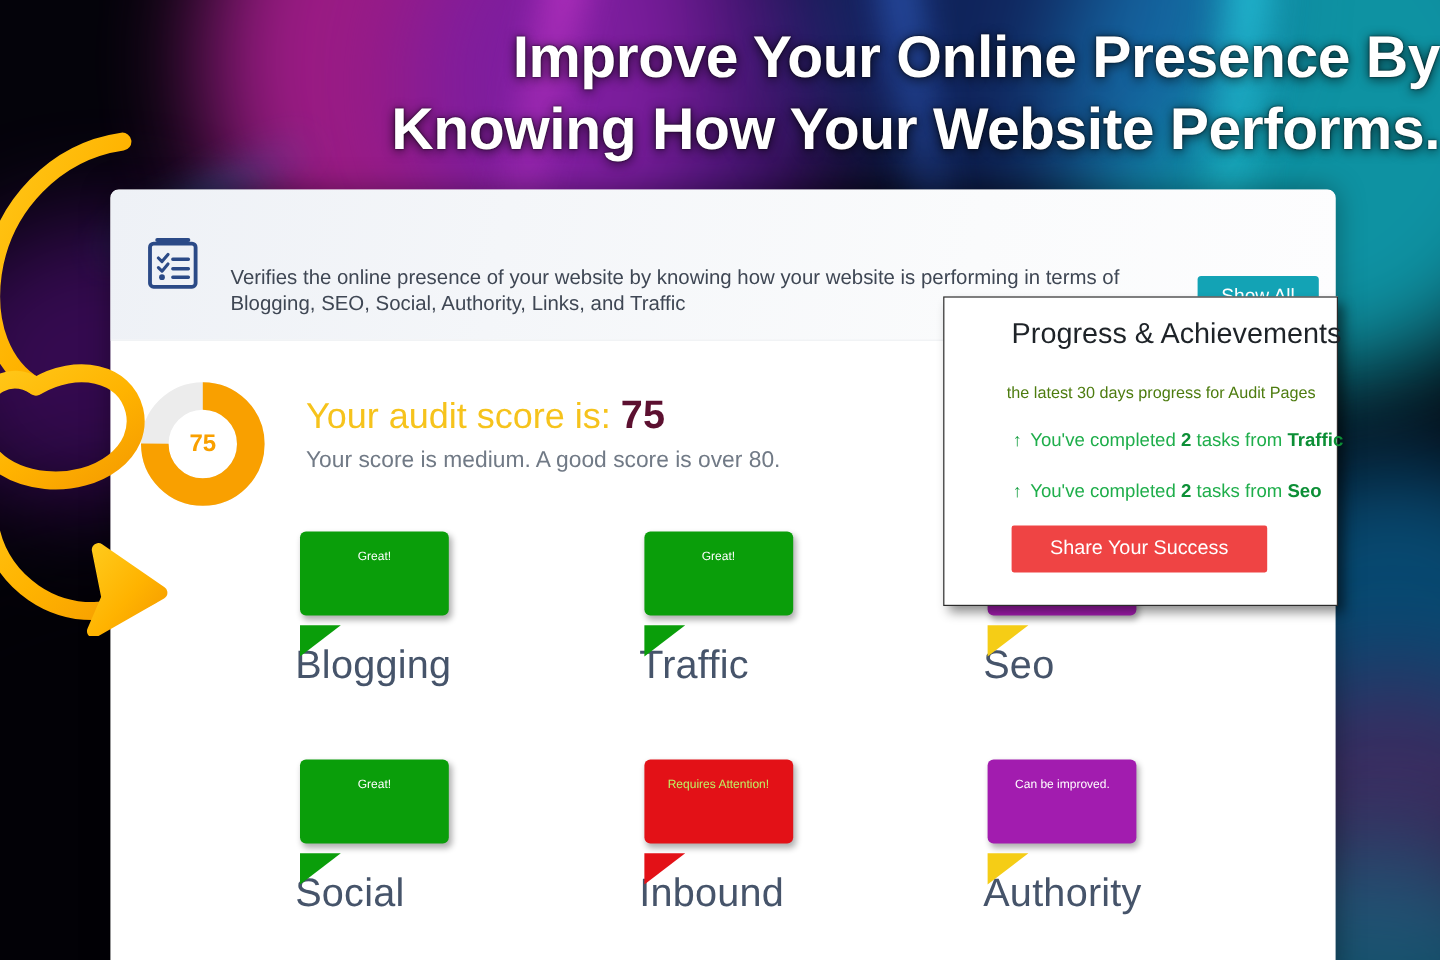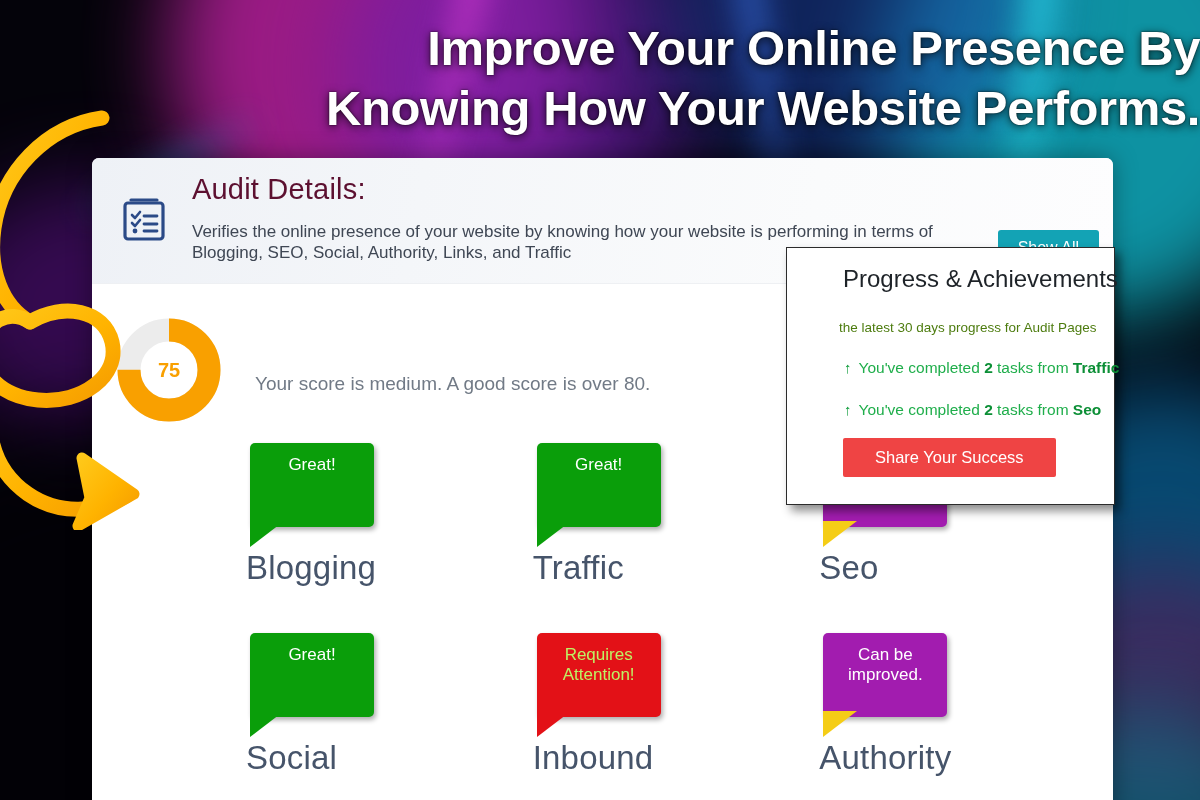--- a/index.html
+++ b/index.html
@@ -69,25 +69,25 @@
   #score-sub{
     position:absolute;left:163px;top:60px;
     font-size:19px;color:#717a86;white-space:nowrap;
   }
 
   
   #grid{position:absolute;left:120px;top:285px;width:860px;}
   .grid-row{display:flex;height:190px;}
   .cell{width:290px;position:relative;}
   .bubble{
-    position:relative;width:124px;height:84px;margin-left:38px;
+    position:relative;width:124px;height:70px;margin-left:38px;
     border-radius:5px;color:#fff;
     display:flex;align-items:flex-start;justify-content:center;
     padding-top:12px;box-sizing:border-box;
-    font-size:17px;line-height:20px;text-align:center;
+    font-size:10px;line-height:20px;text-align:center;
     box-shadow:2px 3px 5px rgba(0,0,0,.32);
   }
   .bubble:after{
     content:"";position:absolute;left:0;top:78px;
     border-style:solid;border-width:0 0 26px 34px;
     border-color:transparent transparent transparent currentColor;
   }
   .bubble.green{background:#0a9e0a;color:#fff;}
   .bubble.green:after{border-left-color:#0a9e0a;}
   .bubble.red{background:#e31117;}
@@ -171,33 +171,36 @@
   <div id="card-header">
     <svg id="clipboard-icon" viewBox="0 0 50 50">
       <path d="M9 7 h32 a3 3 0 0 1 3 3 v30 a3 3 0 0 1 -3 3 h-32 a3 3 0 0 1 -3 -3 v-30 a3 3 0 0 1 3 -3 z" fill="none" stroke="#2b4a87" stroke-width="3.2"></path>
       <path d="M12 4 h26" stroke="#2b4a87" stroke-width="3.2" fill="none" stroke-linecap="round"></path>
       <path d="M13 19 l3 3 l5 -6" stroke="#2b4a87" stroke-width="2.6" fill="none" stroke-linecap="round" stroke-linejoin="round"></path>
       <path d="M13 27 l3 3 l5 -6" stroke="#2b4a87" stroke-width="2.6" fill="none" stroke-linecap="round" stroke-linejoin="round"></path>
       <circle cx="16" cy="35" r="2.4" fill="#2b4a87"></circle>
       <path d="M25 20 h13 M25 28 h13 M25 35 h13" stroke="#2b4a87" stroke-width="2.8" stroke-linecap="round"></path>
     </svg>
 
-    <div id="audit-title">Audit Details:</div>
     <div id="audit-desc">Verifies the online presence of your website by knowing how your website is performing in terms of Blogging, SEO, Social, Authority, Links, and Traffic</div>
     <button id="show-all-btn">Show All</button>
   </div>
 
   <div id="score-row">
     <div id="donut-wrap">
       <svg viewBox="0 0 104 104" width="104" height="104">
         <circle cx="52" cy="52" r="40" fill="none" stroke="#ececec" stroke-width="23"></circle>
         <circle id="donut-arc" cx="52" cy="52" r="40" fill="none" stroke="#f9a000" stroke-width="23" transform="rotate(-90 52 52)" stroke-dasharray="188.49555921538757 251.32741228718345"></circle>
       </svg>
       <div id="donut-value">75</div>
     </div>
+    <div id="score-head">
+      <span>Your audit score is:</span>
+      <b>75</b>
+    </div>
     <div id="score-sub">Your score is medium. A good score is over 80.</div>
   </div>
 
   <div id="grid">
     <div class="grid-row">
       <div class="cell">
         <div class="bubble green" style="color: rgb(255, 255, 255);">
           <span class="txt">Great!</span>
         </div>
         <div class="cat-label">Blogging</div>

